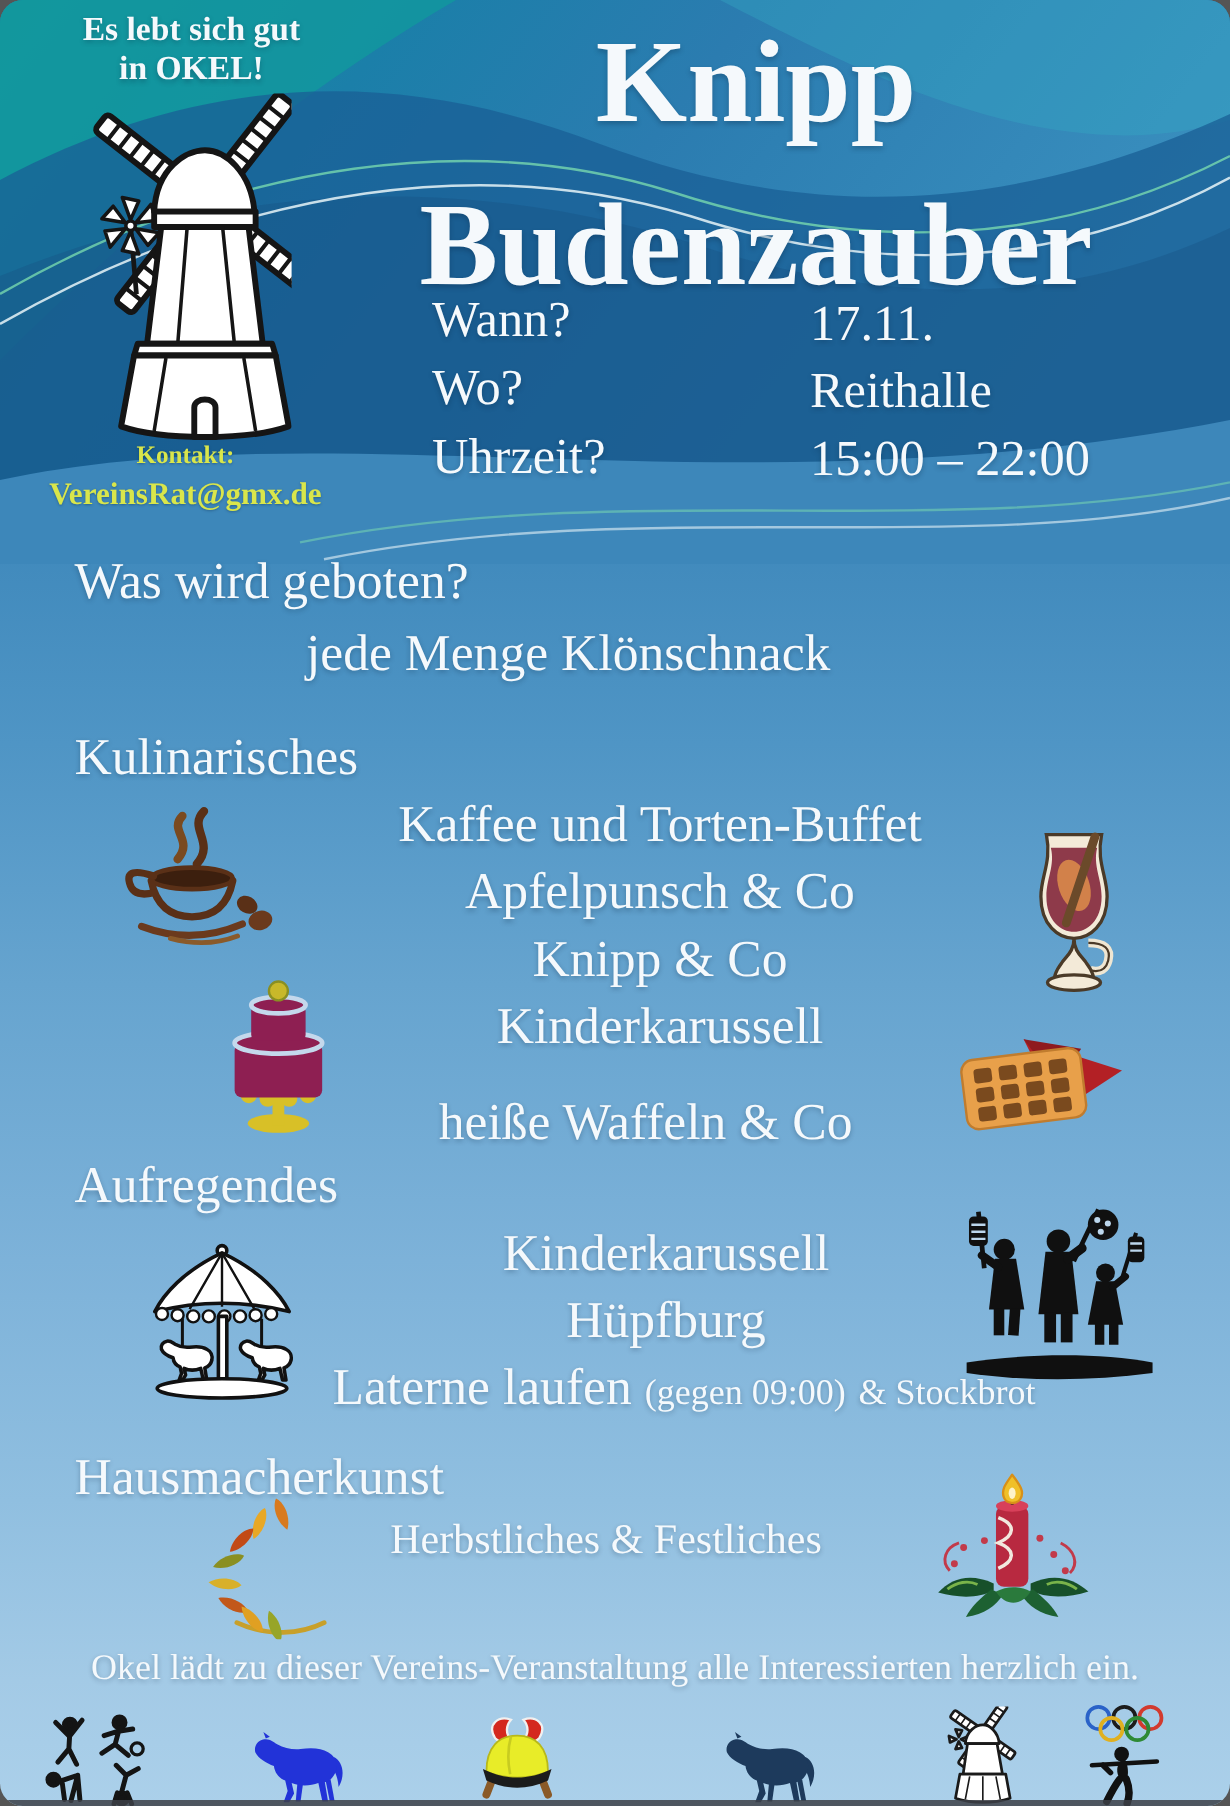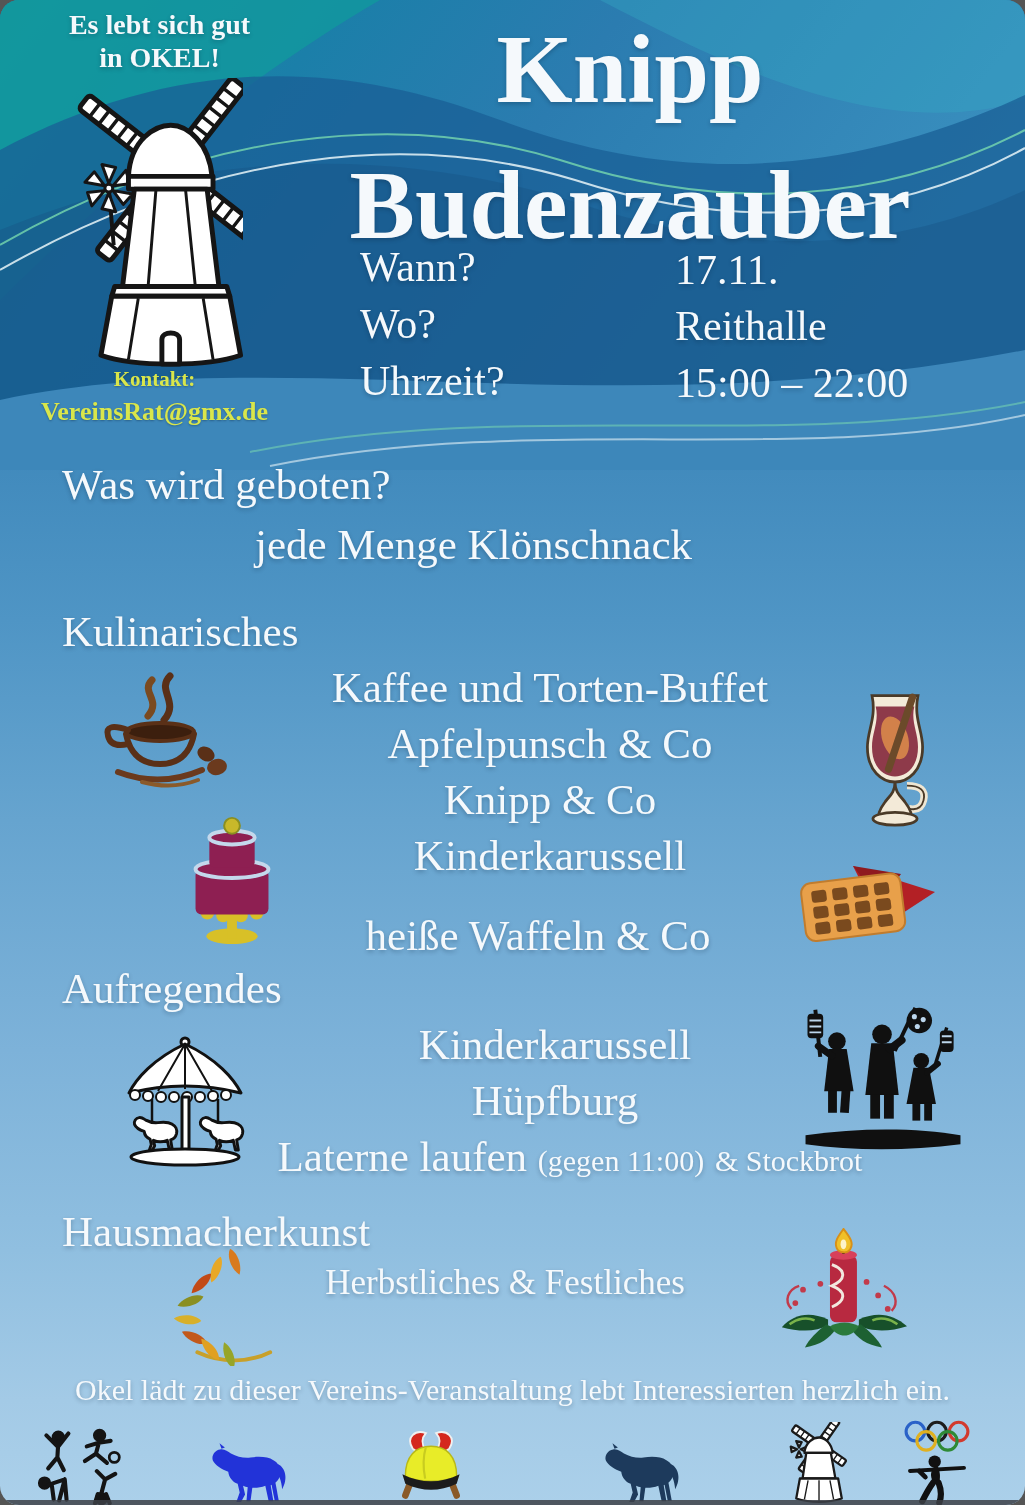--- a/index.html
+++ b/index.html
@@ -171,21 +171,21 @@
           <rect x="81" y="62" width="15" height="12" rx="3"></rect>
       </g>
     </g>
   </svg>
 
   <div class="abs txt heading" style="left:62px;top:964px;font-size:43px;">Aufregendes</div>
   <div class="abs txt center" style="left:250px;top:1020px;width:610px;font-size:43px;">Kinderkarussell</div>
   <div class="abs txt center" style="left:250px;top:1076px;width:610px;font-size:43px;">Hüpfburg</div>
   <div class="abs txt center" style="left:170px;top:1132px;width:800px;font-size:43px;">
     <span>Laterne laufen</span>
-    <span class="note">(gegen 11:00)</span>
+    <span class="note">(gegen 09:00)</span>
     <span class="note">&amp; Stockbrot</span>
   </div>
 
   <svg class="abs" style="left:108px;top:1035px" width="155" height="132" viewBox="0 0 155 132">
     <g stroke="#111" fill="#fff" stroke-width="3" stroke-linejoin="round">
       <circle cx="77" cy="7" r="4"></circle>
       <path d="M77,9 C45,24 28,44 21,58 Q77,44 133,58 C126,44 109,24 77,9 Z"></path>
       <path d="M77,9 L50,56 M77,9 L77,54 M77,9 L104,56" fill="none" stroke-width="2"></path>
       <g stroke-width="2">
         <circle cx="27" cy="60" r="5"></circle>
@@ -275,21 +275,21 @@
     <circle cx="52" cy="58" r="3" fill="#c23a4a"></circle>
       <circle cx="100" cy="56" r="3" fill="#c23a4a"></circle>
     <rect x="62" y="28" width="28" height="70" rx="7" fill="#b82940"></rect>
     <path d="M64,38 C80,44 78,54 64,60 C80,66 78,76 64,82" stroke="#f2e8de" stroke-width="3" fill="none"></path>
     <ellipse cx="76" cy="28" rx="14" ry="5" fill="#d8405a"></ellipse>
     <line x1="76" y1="27" x2="76" y2="19" stroke="#5a3018" stroke-width="2.5"></line>
     <path d="M76,1 C83,10 87,16 83,22 C80,27 71,26 69,21 C66,14 71,8 76,1 Z" fill="#f0c028" stroke="#d89018" stroke-width="2"></path>
     <ellipse cx="76" cy="17" rx="3" ry="5" fill="#fdf3c8"></ellipse>
   </svg>
 
-  <div class="abs txt center" style="left:0;top:1372px;width:1025px;font-size:30px;">Okel lädt zu dieser Vereins-Veranstaltung lebt Interessierten herzlich ein.</div>
+  <div class="abs txt center" style="left:0;top:1372px;width:1025px;font-size:30px;">Okel lädt zu dieser Vereins-Veranstaltung alle Interessierten herzlich ein.</div>
 
   <svg class="abs" style="left:30px;top:1428px" width="108" height="78" viewBox="0 0 110 85">
     <g stroke="#141414" stroke-width="4.5" stroke-linecap="round" fill="none">
       <circle cx="27" cy="10" r="5" fill="#141414"></circle>
       <path d="M27,15 L26,32 M26,20 L14,8 M27,20 L38,6 M26,32 L16,44 M26,32 L33,46"></path>
       <circle cx="72" cy="8" r="5" fill="#141414"></circle>
       <path d="M72,13 L68,28 M71,16 L58,20 M71,16 L84,14 M68,28 L56,36 M68,28 L80,38"></path>
       <circle cx="88" cy="32" r="5.5" stroke-width="3"></circle>
       <circle cx="12" cy="60" r="5" fill="#141414"></circle>
       <path d="M16,62 L34,56 M20,63 L22,78 M34,56 L36,78 M34,56 L28,79"></path>

